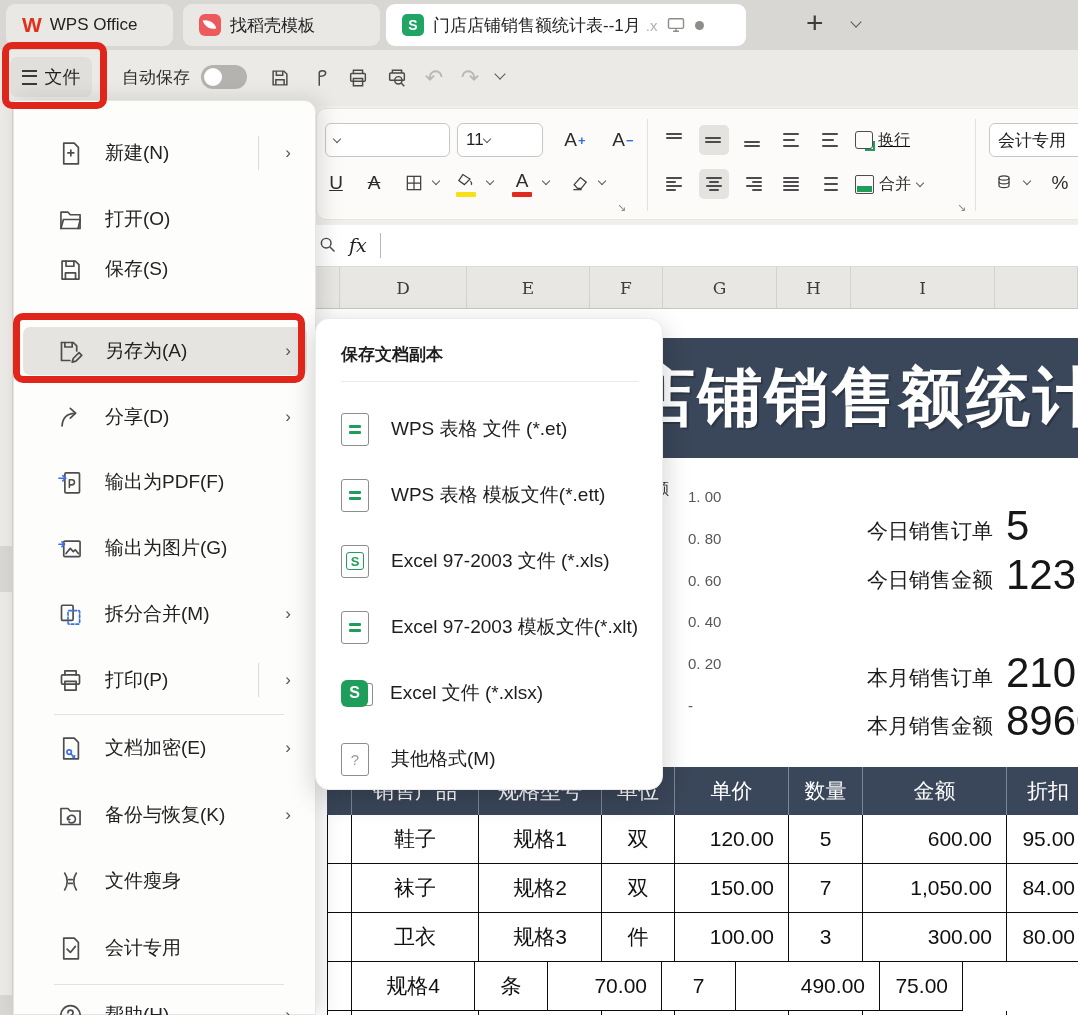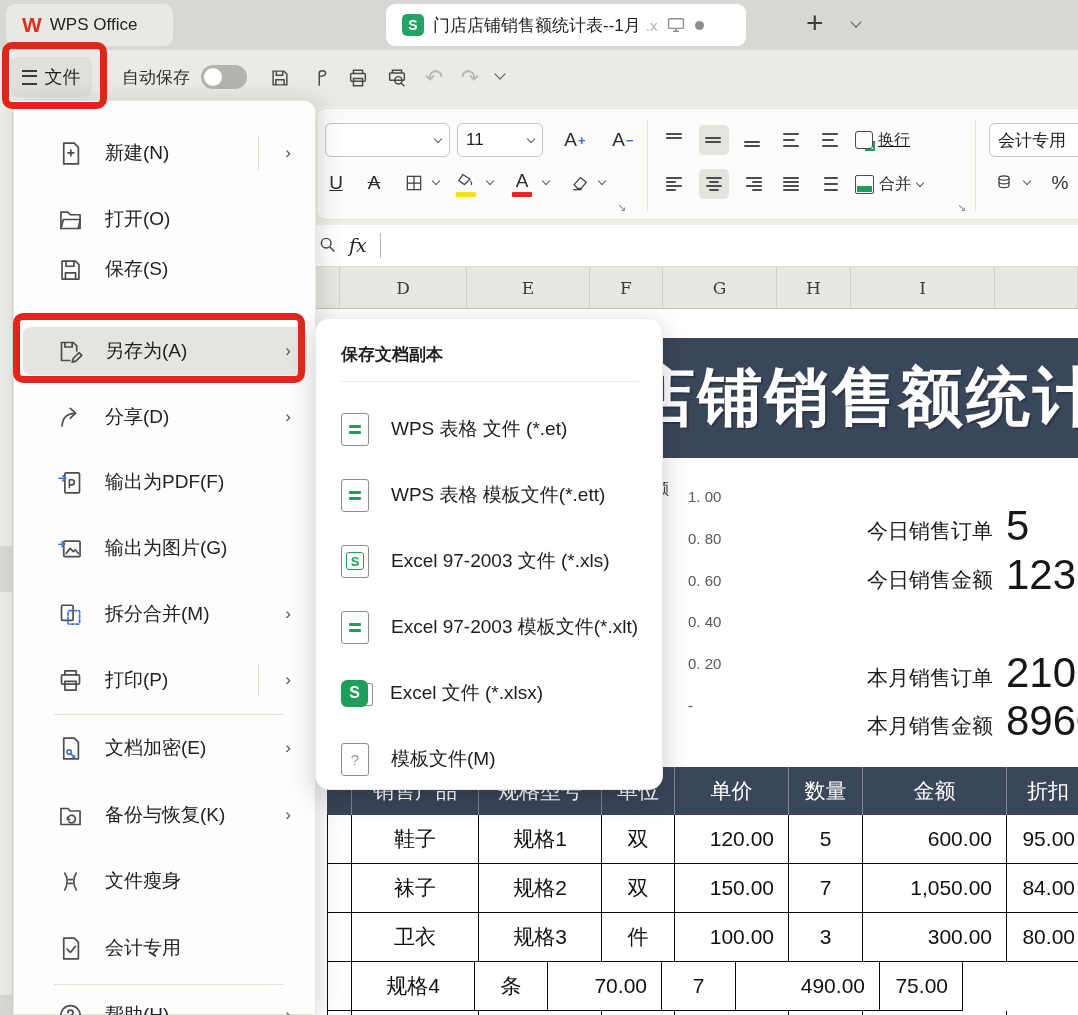--- a/index.html
+++ b/index.html
@@ -46,21 +46,21 @@
   #ribbon-tabs{left:562px;top:63px;display:flex;gap:26px;font-size:18px;color:#333;}
   .rtab{white-space:nowrap;}
   .rtab.active{color:#127c44;font-weight:700;position:relative;}
   .rtab.active::after{content:"";position:absolute;left:-2px;right:-2px;bottom:-9px;height:3.5px;border-radius:2px;background:#127c44;}
 
   
   #ribbon{left:0;top:106px;width:1078px;height:119px;background:#f1efeb;}
   #ribbon-card{left:316px;top:2px;width:774px;height:112px;background:#fcfbfa;border-radius:10px;
         border:1px solid #e7e5e1;box-sizing:border-box;}
   .combo{position:absolute;border:1px solid #c9c7c3;border-radius:6px;background:#fff;
-        display:flex;align-items:center;justify-content:space-between;padding:0 8px;box-sizing:border-box;
+        display:flex;align-items:center;justify-content:flex-start;padding:0 8px;box-sizing:border-box;
         font-size:17px;color:#1f1f1f;height:34px;}
   .grp-sep{position:absolute;top:10px;width:1px;height:92px;background:#e4e2de;}
   .launcher{position:absolute;font-size:11px;color:#8a8a8a;}
   .rbtn{position:absolute;display:flex;align-items:center;justify-content:center;color:#2d2d2d;}
   .rbtn svg{stroke:#3f3f3f;fill:none;stroke-width:1.5;}
   .fontfx{font-size:19px;color:#2d2d2d;}
   .sup{color:#2f6fe0;font-size:13px;font-weight:700;vertical-align:super;margin-left:1px;}
   .colorbar{position:absolute;left:3px;bottom:2px;width:20px;height:5px;border-radius:1px;}
   .lines{width:18px;height:16px;position:relative;display:inline-block;}
   .lines i{position:absolute;height:2px;background:#4c4c4c;border-radius:1px;}
@@ -144,20 +144,24 @@
 
   .z1{z-index:1}.z2{z-index:2}.z10{z-index:10}.z20{z-index:20}
 </style>
 </head>
 <body>
 
 <div id="tabbar" class="abs z1">
   <div class="wtab" style="left:6px;width:167px;">
     <span class="wps-w">W</span>
     <span>WPS Office</span>
+  </div>
+  <div class="wtab" style="left:183px;width:197px;">
+    <span class="docer-ic"></span>
+    <span>找稻壳模板</span>
   </div>
   <div class="wtab active" style="left:386px;width:360px;">
     <span class="s-ic">S</span>
     <span style="white-space:nowrap;overflow:hidden;max-width:240px;">门店店铺销售额统计表--1月</span>
     <span class="tab-ext">.x</span>
     <span style="display:flex;">
       <svg width="20" height="20" viewBox="0 0 24 24" fill="none" stroke="#8f8d89" stroke-width="1.7">
           <rect x="3" y="4.5" width="18" height="11.5" rx="1.5"></rect>
           <path d="M8.5 19.5h7M12 16v3.5"></path>
         </svg>
@@ -643,18 +647,18 @@
       <span class="slabel">Excel 97-2003 模板文件(*.xlt)</span>
     </div>
     <div class="sitem" style="top: 349px;">
       <span class="xlsx-ic">S</span>
       <span class="slabel">Excel 文件 (*.xlsx)</span>
     </div>
     <div class="sitem" style="top: 415px;">
       <span class="docshape">
         <span class="q">?</span>
       </span>
-      <span class="slabel">模板文件(M)</span>
+      <span class="slabel">其他格式(M)</span>
     </div>
   </div>
 
 <div id="redbox-file" class="abs redbox"></div>
 <div id="redbox-saveas" class="abs redbox"></div>
 
 </body></html>

